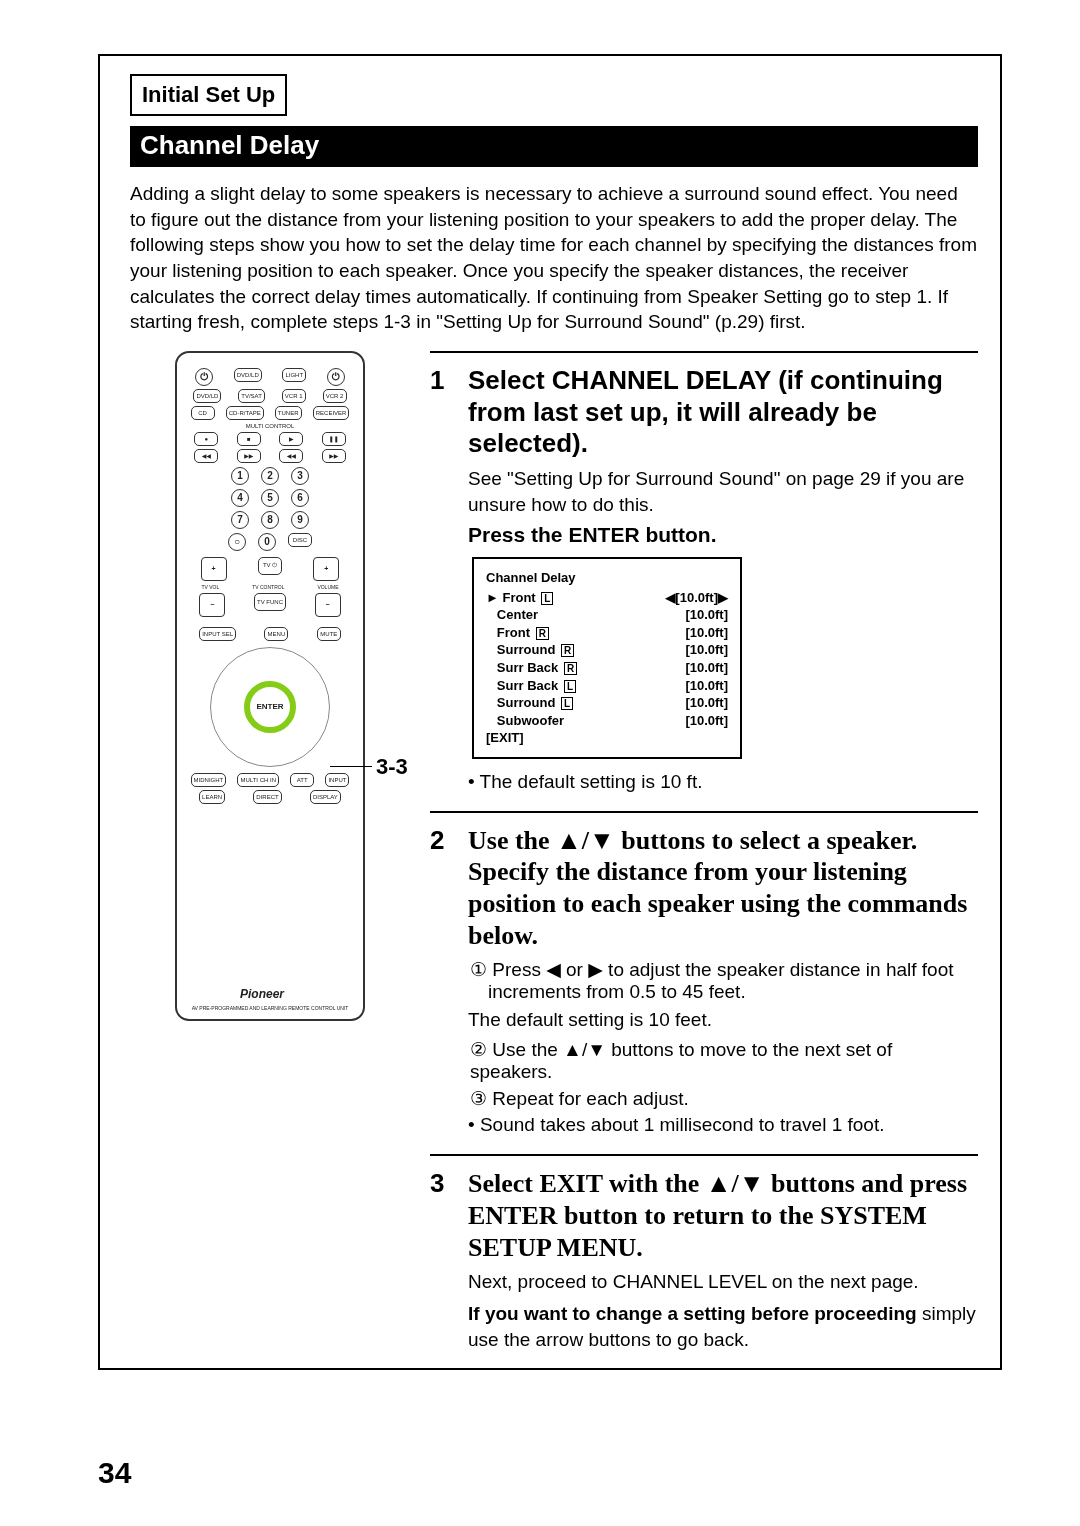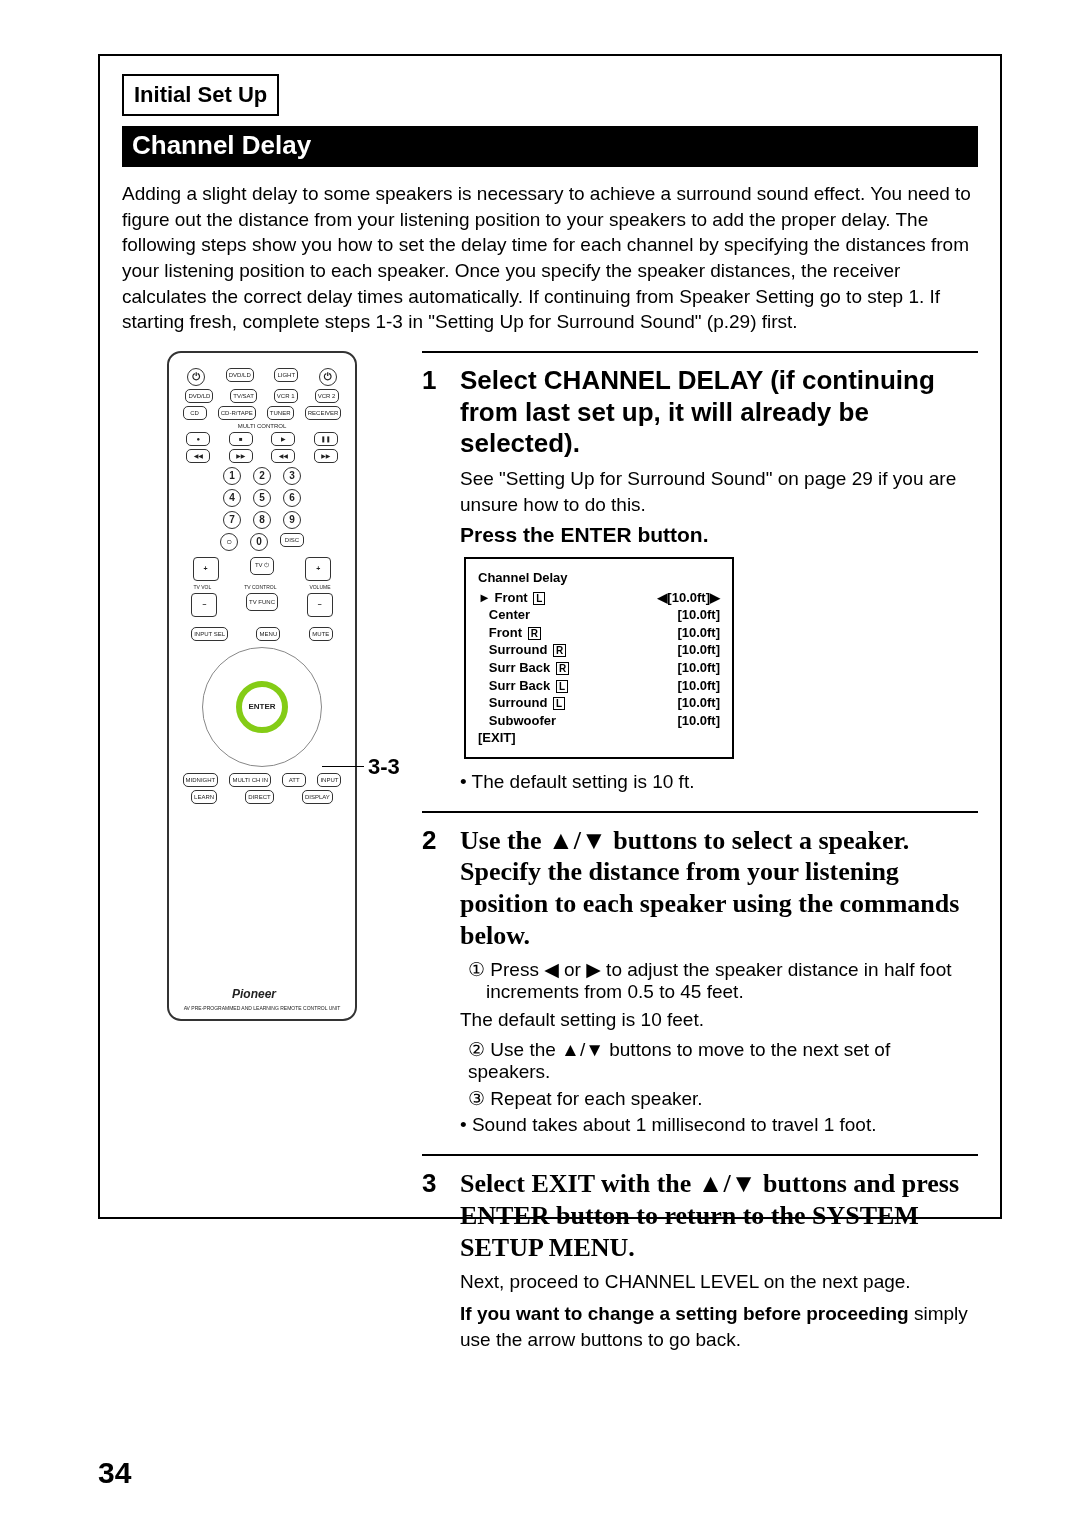--- a/index.html
+++ b/index.html
@@ -1,18 +1,18 @@
 <!DOCTYPE html>
 <html><head>
 <meta charset="utf-8">
 <style>
   * { margin:0; padding:0; box-sizing:border-box; }
   html, body { width:1080px; height:1526px; background:#fff; font-family:Arial,Helvetica,sans-serif; color:#000; }
   .page { width:1080px; height:1526px; padding:54px 78px 40px 98px; position:relative; }
-  .outer { border:2px solid #000; padding:18px 22px 0 22px; height:1165px; position:relative; }
+  .outer { border:2px solid #000; padding:18px 22px 0 30px; height:1316px; position:relative; }
   .tab { display:inline-block; border:2px solid #000; padding:6px 10px; font-size:22px; font-weight:bold; margin-bottom:10px; }
   .bar { background:#000; color:#fff; font-size:26px; font-weight:bold; padding:4px 10px 6px 10px; margin-bottom:14px; }
   .intro { font-size:19px; line-height:1.35; margin-bottom:16px; }
   .cols { display:flex; gap:20px; }
   .left { width:280px; flex:0 0 280px; position:relative; }
   .right { flex:1; }
   .remote { width:190px; height:670px; border:2px solid #333; border-radius:14px; background:#fff; margin:0 auto; position:relative; padding:12px 8px; font-size:7px; color:#222; }
   .remote .brand { position:absolute; bottom:18px; left:0; right:16px; text-align:center; font-style:italic; font-weight:bold; font-size:12px; }
   .remote .sub { position:absolute; bottom:8px; left:0; right:0; text-align:center; font-size:5px; }
   .rrow { display:flex; justify-content:space-around; margin:3px 0; }
@@ -29,21 +29,21 @@
   .snum { font-size:26px; font-weight:bold; width:28px; flex:0 0 28px; }
   .sbody { flex:1; }
   .sh { font-size:26px; font-weight:bold; line-height:1.22; margin-bottom:6px; }
   .sp { font-size:19px; line-height:1.35; margin-bottom:6px; }
   .sb { font-size:21px; font-weight:bold; margin-bottom:10px; }
   .lcd { border:2px solid #000; width:270px; padding:10px 12px 10px 12px; margin:4px 0 12px 4px; font-size:13px; font-weight:bold; line-height:1.35; }
   .lcd-row { display:flex; justify-content:space-between; white-space:nowrap; }
   .lcd-title { margin-bottom:2px; }
   .bul { font-size:19px; margin:4px 0; }
   .bul::before { content:"• "; }
-  .enum { font-size:19px; margin:4px 8px; }
+  .enum { font-size:19px; margin:4px 2px; }
   .Lr { font-family:Arial; border:1px solid #000; font-size:10px; padding:0 2px; margin-left:2px; }
   .pgnum { position:absolute; left:98px; bottom:36px; font-size:30px; font-weight:bold; }
   .tri { font-family:Liberation Serif, serif; }
 </style>
 </head>
 <body>
 
 <div class="page">
   <div class="outer">
     <div class="tab">Initial Set Up</div>
@@ -196,21 +196,21 @@
           </div>
         </div>
 
         <div class="step">
           <div class="snum">2</div>
           <div class="sbody">
             <div class="sh tri">Use the ▲/▼ buttons to select a speaker. Specify the distance from your listening position to each speaker using the commands below.</div>
             <div class="enum" style="padding-left:18px;text-indent:-18px;">① Press ◀ or ▶ to adjust the speaker distance in half foot increments from 0.5 to 45 feet.</div>
             <div class="sp">The default setting is 10 feet.</div>
             <div class="enum">② Use the ▲/▼ buttons to move to the next set of speakers.</div>
-            <div class="enum">③ Repeat for each speaker.</div>
+            <div class="enum">③ Repeat for each adjust.</div>
             <div class="bul">Sound takes about 1 millisecond to travel 1 foot.</div>
           </div>
         </div>
 
         <div class="step">
           <div class="snum">3</div>
           <div class="sbody">
             <div class="sh tri">Select EXIT with the ▲/▼ buttons and press ENTER button  to return to the SYSTEM SETUP MENU.</div>
             <div class="sp">Next, proceed to CHANNEL LEVEL on the next page.</div>
             <div class="sp"><b>If you want to change a setting before proceeding</b><span> simply use the arrow buttons to go back.</span></div>

